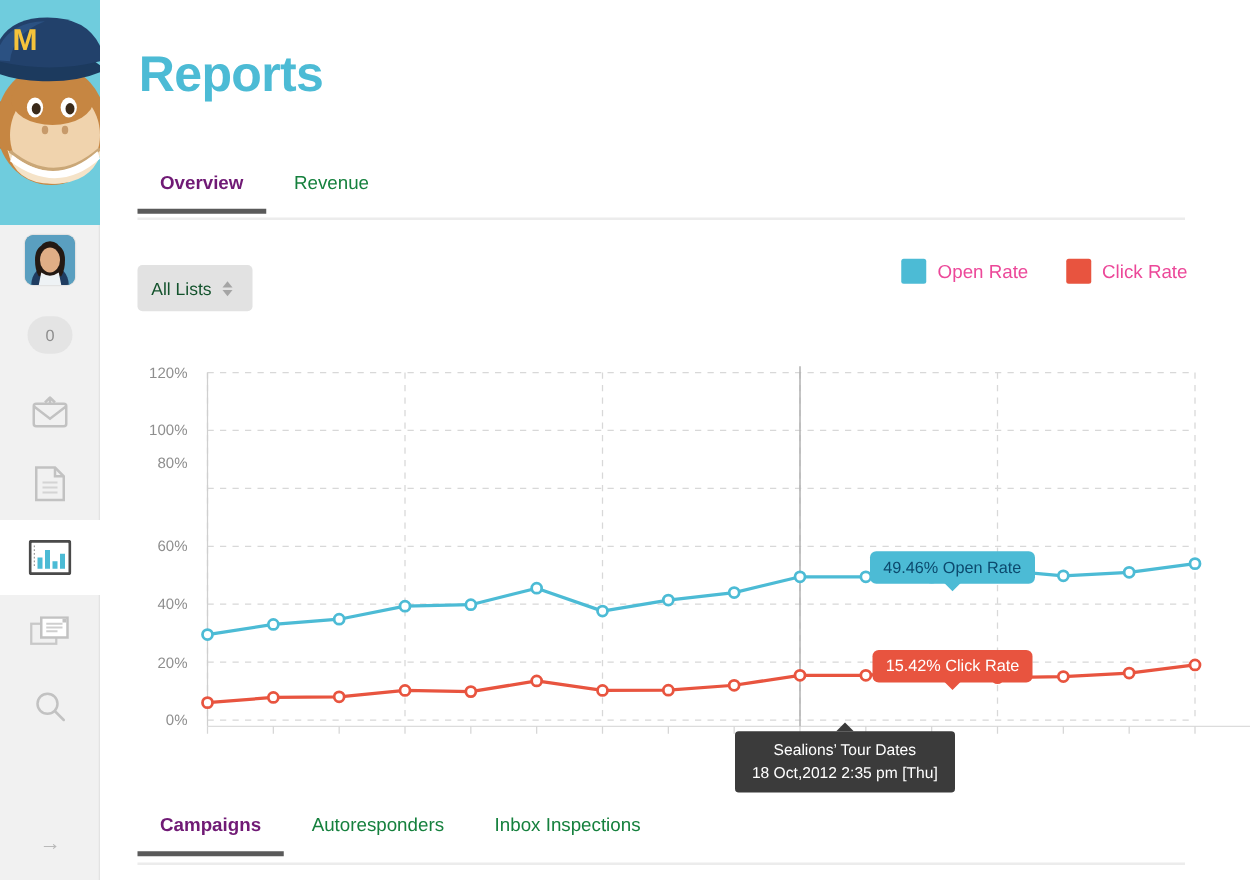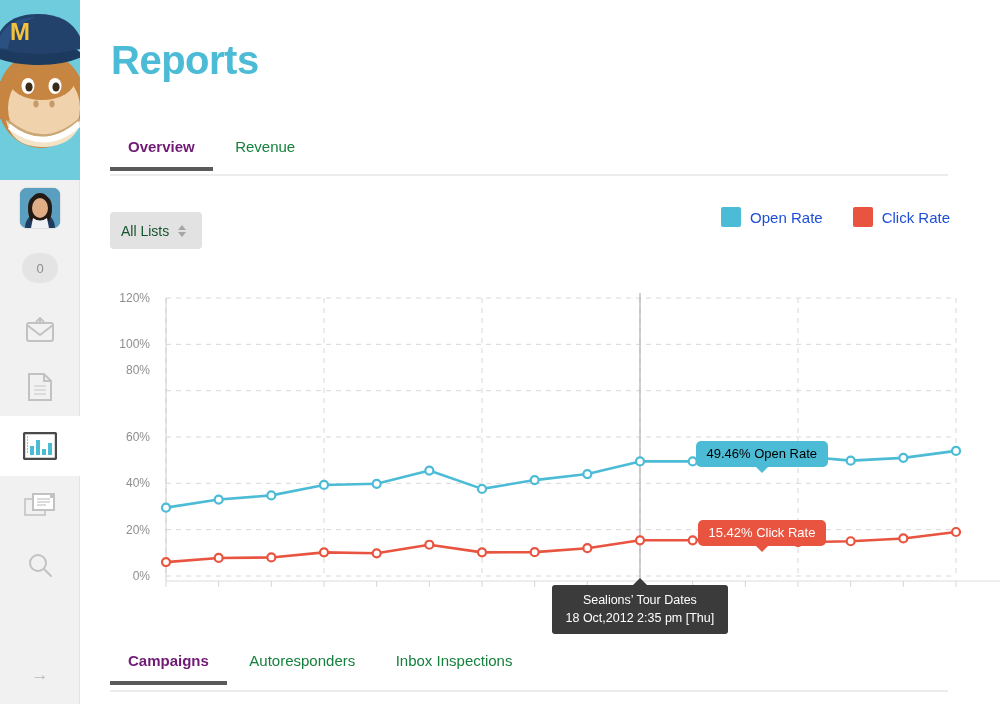--- a/index.html
+++ b/index.html
@@ -94,21 +94,21 @@
     display: block; width: 0; height: 0;
     border-left: 4px solid transparent; border-right: 4px solid transparent;
   }
   .stepper i.up { border-bottom: 5px solid #a5a5a5; }
   .stepper i.down { border-top: 5px solid #a5a5a5; }
 
   
   .legend { position: absolute; right: 54px; top: 207px; display: flex; gap: 30px; align-items: center; }
   .legend-entry { display: flex; align-items: center; gap: 9px; }
   .legend-swatch { width: 20px; height: 20px; border-radius: 2px; }
-  .legend-label { font-size: 15px; color: #1d4ed8; }
+  .legend-label { font-size: 15px; color: #ec4899; }
 
   
   .chart-area { position: absolute; left: 0; top: 0; width: 924px; height: 704px; pointer-events: none; }
   .ytick {
     position: absolute; right: 0; transform: translateY(-50%);
     font-size: 12px; color: #8e8e8e; text-align: right; width: 48px;
   }
   .ylabels { position: absolute; left: 22px; top: 0; width: 48px; height: 704px; }
 
   
@@ -117,20 +117,21 @@
     border-bottom: 2px solid #ececec; height: 40px;
   }
 
   .tooltip-dark {
     position: absolute;
     background: #3b3b3b; color: #ffffff;
     border-radius: 3px;
     padding: 6px 14px 7px 14px;
     font-size: 12.5px; text-align: center; line-height: 1.45;
     white-space: nowrap;
+    margin-left: 36px;
   }
   .tooltip-dark::after {
     content: ""; position: absolute; left: 50%; top: -7px; margin-left: -7px;
     border-left: 7px solid transparent; border-right: 7px solid transparent;
     border-bottom: 7px solid #3b3b3b;
   }
   .pt-tip {
     position: absolute; color: #fff; font-size: 13px;
     border-radius: 5px; padding: 5px 11px 6px 11px; white-space: nowrap;
   }
@@ -346,21 +347,21 @@
         <circle cx="560" cy="540.277" r="4" fill="#ffffff" stroke="#e8543f" stroke-width="2.2"></circle>
         <circle cx="612.6666666666666" cy="540.277" r="4" fill="#ffffff" stroke="#e8543f" stroke-width="2.2"></circle>
         <circle cx="665.3333333333334" cy="536.1533333333333" r="4" fill="#ffffff" stroke="#e8543f" stroke-width="2.2"></circle>
         <circle cx="718" cy="542.1766666666666" r="4" fill="#ffffff" stroke="#e8543f" stroke-width="2.2"></circle>
         <circle cx="770.6666666666666" cy="541.25" r="4" fill="#ffffff" stroke="#e8543f" stroke-width="2.2"></circle>
         <circle cx="823.3333333333334" cy="538.47" r="4" fill="#ffffff" stroke="#e8543f" stroke-width="2.2"></circle>
         <circle cx="876" cy="531.9833333333333" r="4" fill="#ffffff" stroke="#e8543f" stroke-width="2.2"></circle>
       </svg>
 
     <div class="pt-tip" id="tipOpen" style="position: absolute; background: rgb(76, 187, 213); color: rgb(76, 187, 213); left: 615.5px; top: 441.418px;">
-      <span style="color: #000000;">49.46% Open Rate</span>
+      <span style="color: #0c4a6e;">49.46% Open Rate</span>
     </div>
     <div class="pt-tip" id="tipClick" style="position: absolute; background: rgb(232, 84, 63); color: rgb(232, 84, 63); left: 617.5px; top: 520.277px;">
       <span style="color: rgb(255, 255, 255);">15.42% Click Rate</span>
     </div>
 
     <div class="tooltip-dark" id="tipDark" style="left: 471.5px; top: 585px;">
       <div>Sealions’ Tour Dates</div>
       <div>18 Oct,2012 2:35 pm [Thu]</div>
     </div>
 

